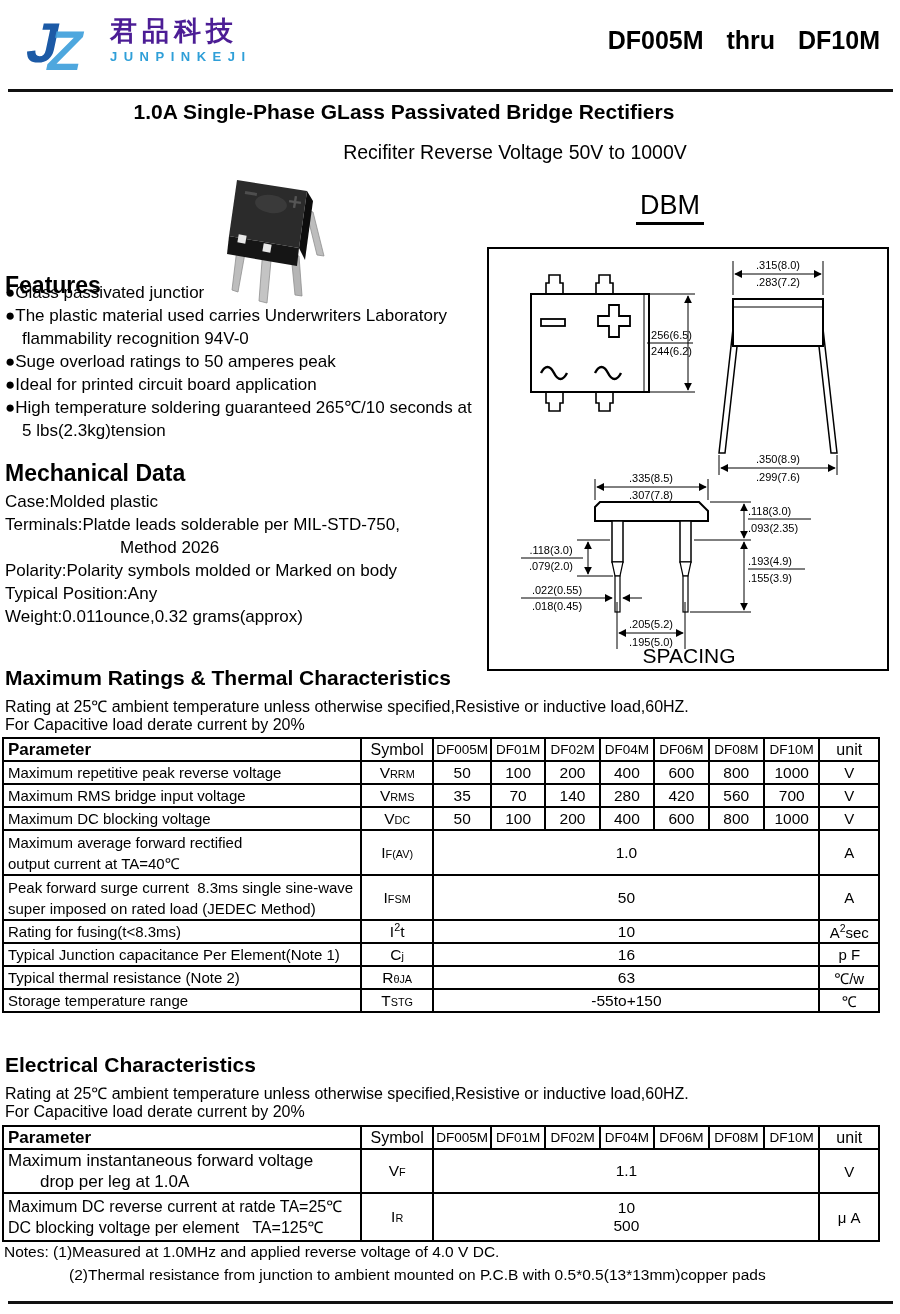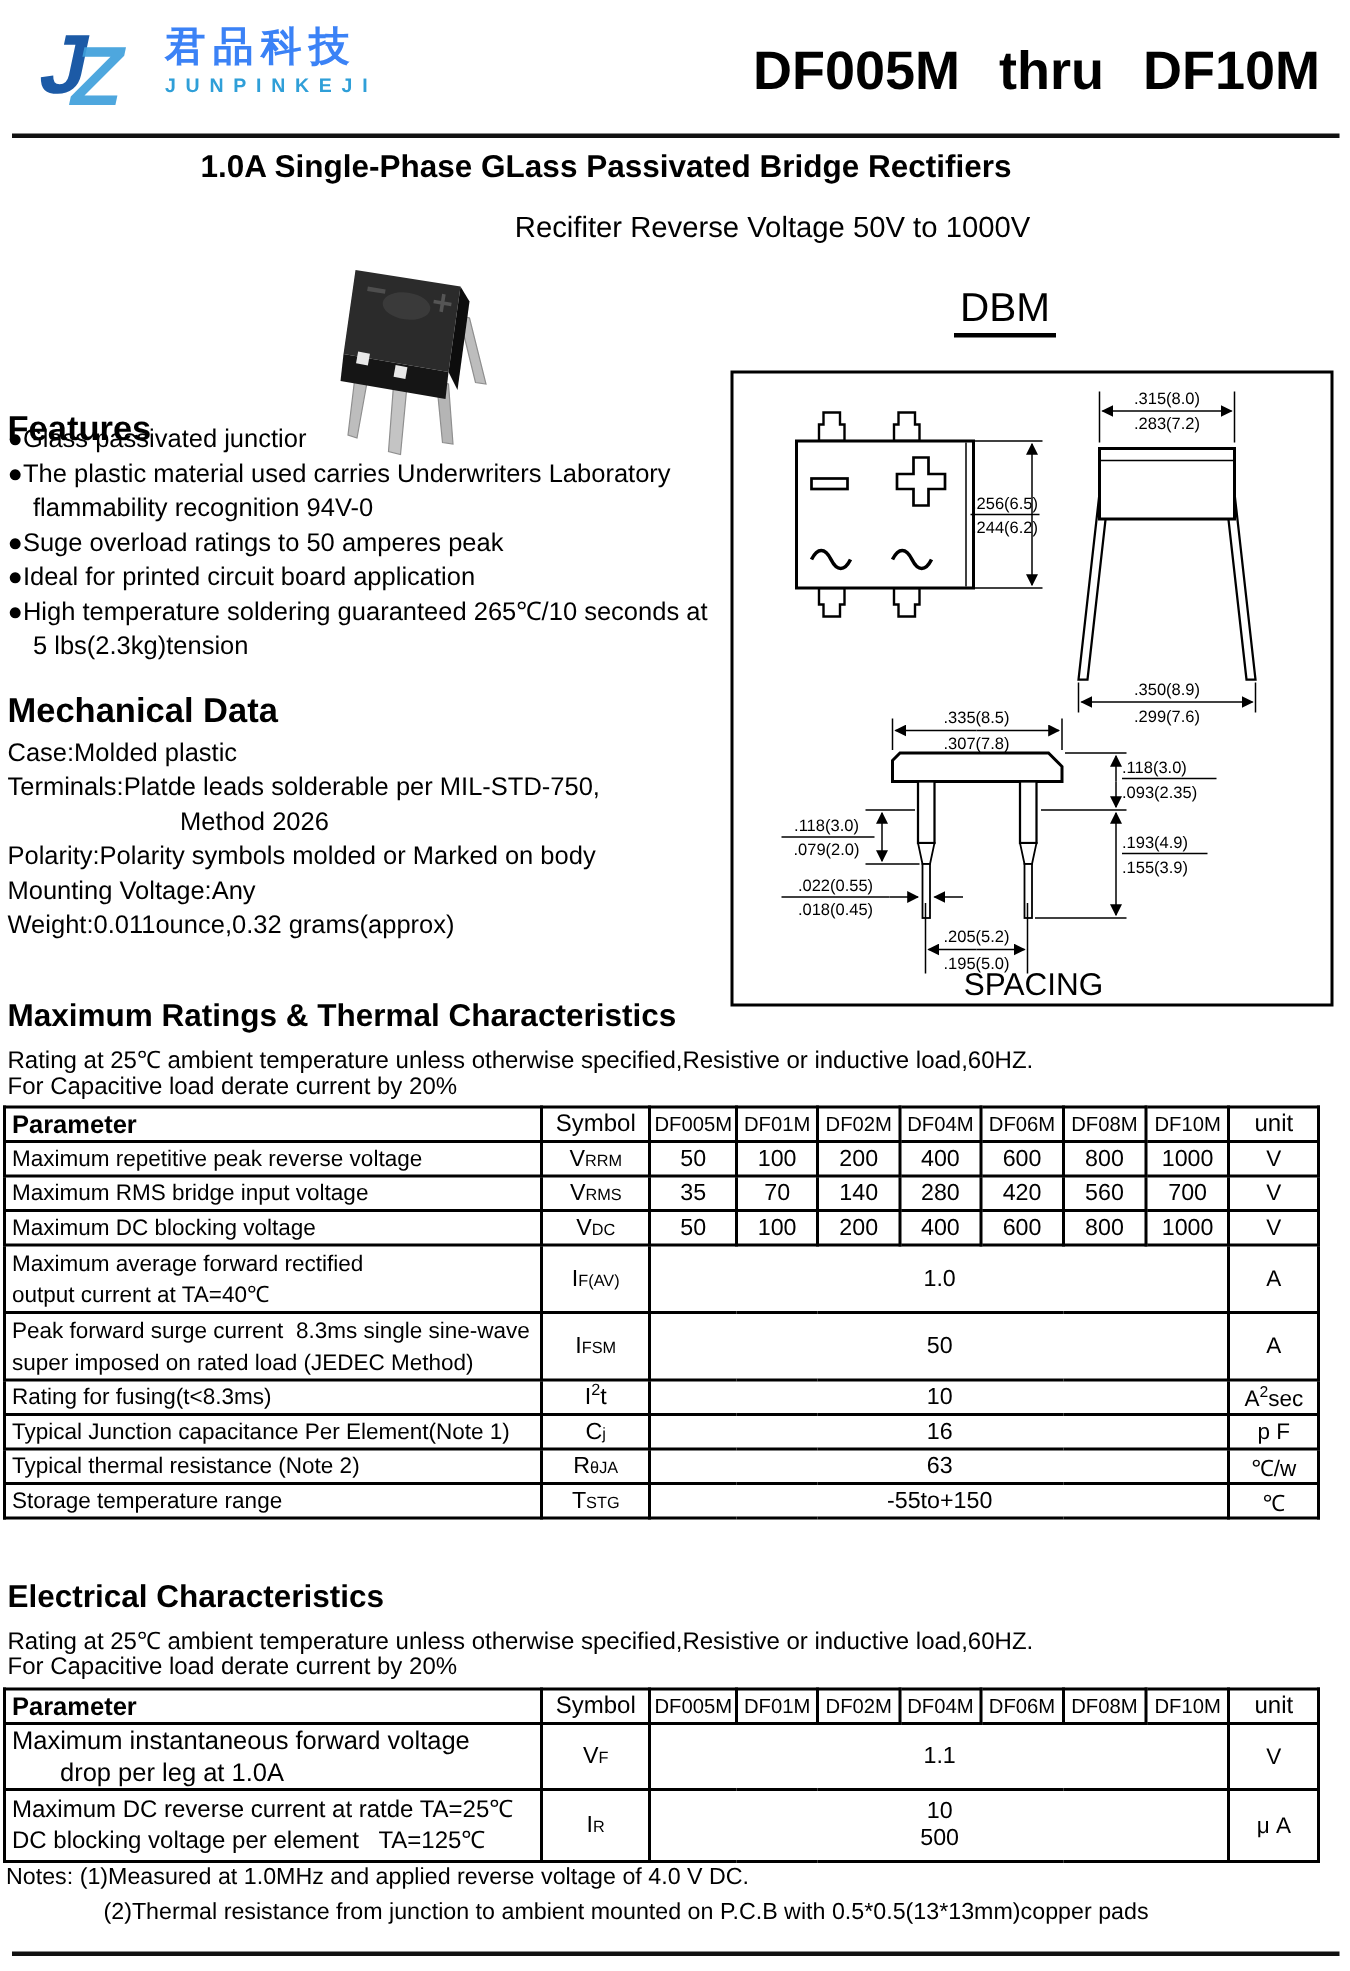--- a/index.html
+++ b/index.html
@@ -1,22 +1,22 @@
 <!DOCTYPE html>
 <html><head>
 <meta charset="utf-8">
 <style>
   html,body{margin:0;padding:0;}
   body{width:900px;height:1314px;position:relative;background:#fff;color:#000;
        font-family:"Liberation Sans",sans-serif;overflow:hidden;}
   .abs{position:absolute;}
   
-  .brand-text-cn{font-size:27px;font-weight:bold;letter-spacing:5px;color:#3b82f6;line-height:30px;}
+  .brand-text-cn{font-size:27px;font-weight:bold;letter-spacing:5px;color:#4c1d95;line-height:30px;}
   .brand-text-en{font-size:13px;letter-spacing:6.5px;color:#2f9fd8;font-weight:bold;margin-top:3px;}
-  .part-range{font-size:36px;font-weight:bold;word-spacing:16px;text-align:right;}
+  .part-range{font-size:25px;font-weight:bold;word-spacing:16px;text-align:right;}
   .rule{background:#111;}
   
   .doc-title{font-size:21px;font-weight:bold;text-align:center;}
   .doc-subtitle{font-size:19.5px;text-align:center;}
   .sec-h1{font-size:23px;font-weight:bold;}
   .sec-h2{font-size:21px;font-weight:bold;}
   .cond{font-size:16px;}
   
   .feat-list{font-size:17px;line-height:23px;width:468px;}
   .feat-item{padding-left:17px;text-indent:-17px;}
@@ -104,21 +104,21 @@
   <div class="feat-item"><span>●</span><span>Ideal for printed circuit board application</span></div>
   <div class="feat-item"><span>●</span><span>High temperature soldering guaranteed 265℃/10 seconds at 5 lbs(2.3kg)tension</span></div>
 </div>
 
 <div class="abs sec-h1" style="left:5px;top:460px;">Mechanical Data</div>
 <div class="abs" style="left:5px;top:490px;">
   <div class="mech-line">Case:Molded plastic</div>
   <div class="mech-line">Terminals:Platde leads solderable per MIL-STD-750,</div>
   <div class="mech-line mech-indent">Method 2026</div>
   <div class="mech-line">Polarity:Polarity symbols molded or Marked on body</div>
-  <div class="mech-line">Mounting Voltage:Any</div>
+  <div class="mech-line">Typical Position:Any</div>
   <div class="mech-line">Weight:0.011ounce,0.32 grams(approx)</div>
 </div>
 
 <div class="abs" style="left:520px;top:190px;width:300px;text-align:center;">
   <span class="pkg-label">DBM</span>
 </div>
 
 <div class="abs diagram-box" style="left:487px;top:247px;width:398px;height:420px;">
 <svg width="396" height="418" viewBox="0 0 396 418">
   <defs>

